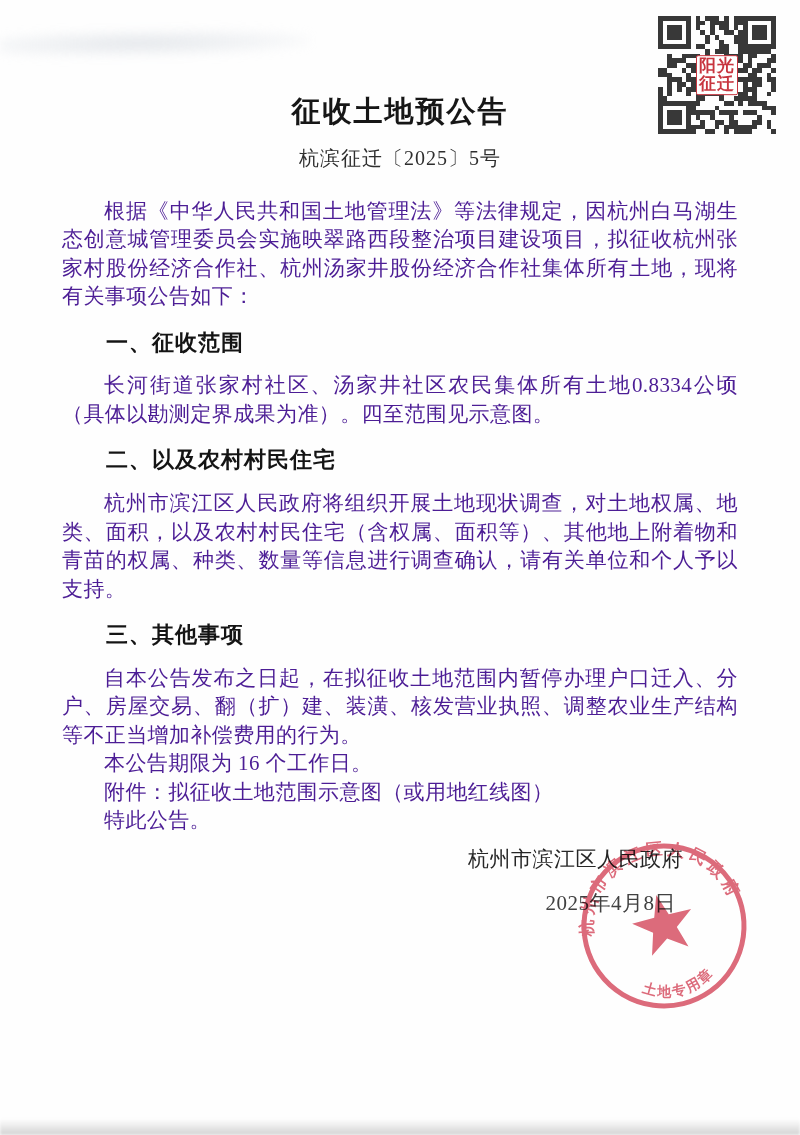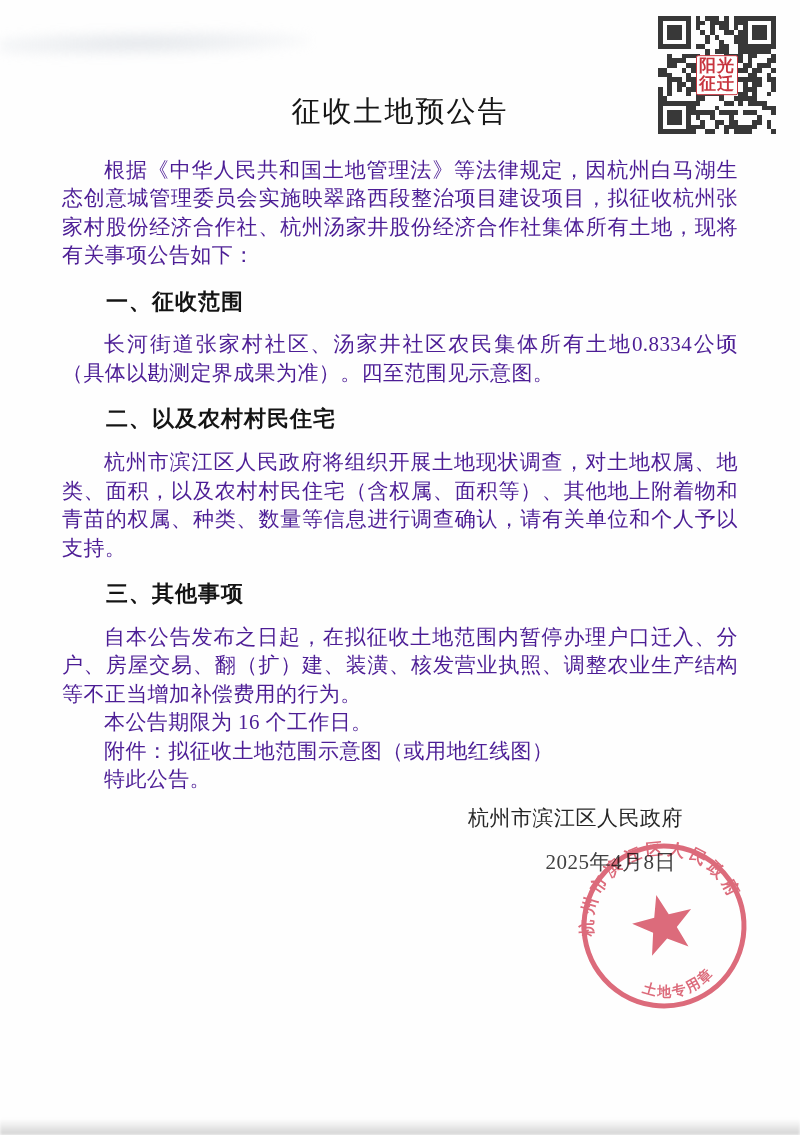--- a/index.html
+++ b/index.html
@@ -32,21 +32,21 @@
     position:absolute;top:50%;left:50%;transform:translate(-50%,-50%);
     background:#fff;border:1.5px solid #c8353f;border-radius:2px;
     padding:1px 2px;display:flex;flex-direction:column;align-items:center;line-height:1.05;
   }
   .qr-label span{
     color:#c8353f;font-weight:700;font-size:17px;letter-spacing:1px;
     font-family:"Liberation Sans",sans-serif;white-space:nowrap;
   }
   
   .doc-title{
-    text-align:center;font-size:29px;font-weight:400;color:#161616;
+    text-align:center;font-size:29px;font-weight:700;color:#161616;
     letter-spacing:2px;margin:0;line-height:1.2;
   }
   .doc-number{
     text-align:center;font-size:20px;color:#2e2e2e;margin:17px 0 0 0;
     letter-spacing:1px;line-height:1.2;
   }
   
   .body-text{margin-top:27px;}
   p.para{
     font-size:21px;line-height:28.5px;margin:0;text-indent:2em;
@@ -305,20 +305,21 @@
         <rect x="1" y="19" width="5" height="5" fill="#ffffff"></rect>
         <rect x="2" y="20" width="3" height="3" fill="#1d1d1d"></rect>
       </svg>
     <div class="qr-label">
       <span>阳光</span>
       <span>征迁</span>
     </div>
   </div>
 
   <h1 class="doc-title">征收土地预公告</h1>
+  <div class="doc-number">杭滨征迁〔2025〕5号</div>
 
   <div class="body-text">
     <p class="para">根据《中华人民共和国土地管理法》等法律规定，因杭州白马湖生态创意城管理委员会实施映翠路西段整治项目建设项目，拟征收杭州张家村股份经济合作社、杭州汤家井股份经济合作社集体所有土地，现将有关事项公告如下：</p>
 
     <h2 class="sec">一、征收范围</h2>
     <p class="para">长河街道张家村社区、汤家井社区农民集体所有土地0.8334公顷（具体以勘测定界成果为准）。四至范围见示意图。</p>
 
     <h2 class="sec">二、以及农村村民住宅</h2>
     <p class="para">杭州市滨江区人民政府将组织开展土地现状调查，对土地权属、地类、面积，以及农村村民住宅（含权属、面积等）、其他地上附着物和青苗的权属、种类、数量等信息进行调查确认，请有关单位和个人予以支持。</p>
 

